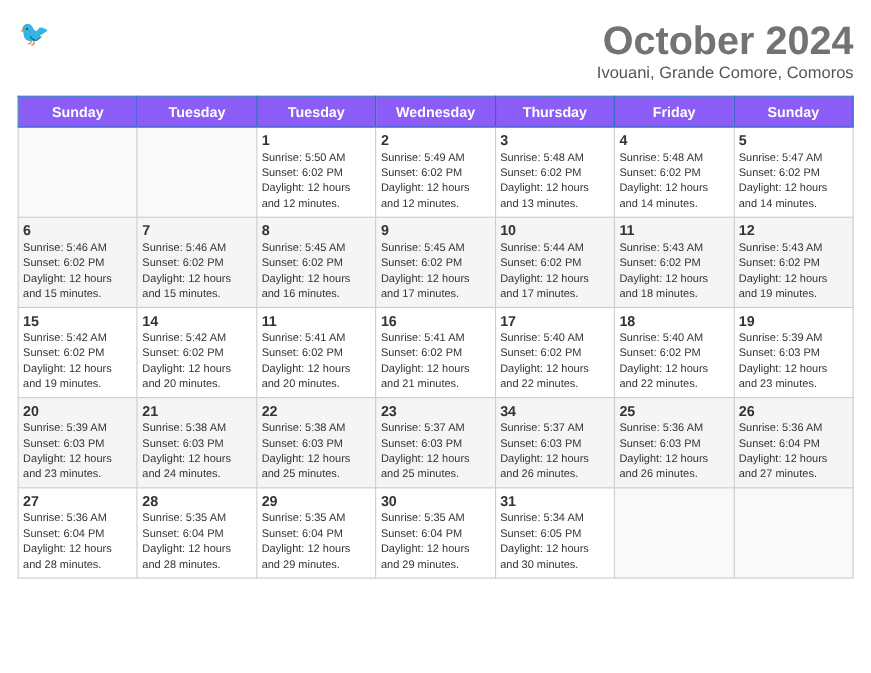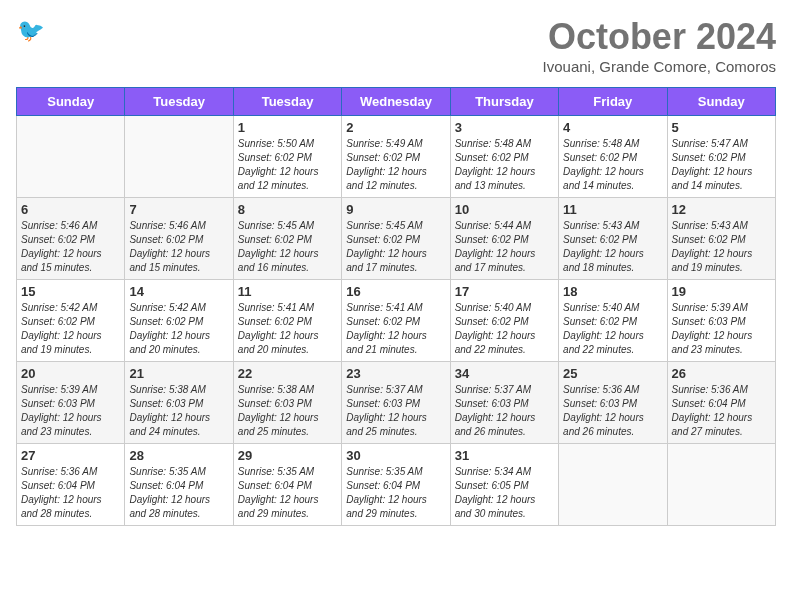--- a/index.html
+++ b/index.html
@@ -74,21 +74,20 @@
     }
     .day-number {
       font-size: 13px;
       font-weight: bold;
       margin-bottom: 2px;
     }
     .day-info {
       font-size: 10px;
       color: #333;
       line-height: 1.4;
-      font-style: italic;
     }
     .empty-cell {
       background: #f9f9f9;
     }
   </style>
 </head>
 <body>
 
 <div class="header">
   <div class="logo">

